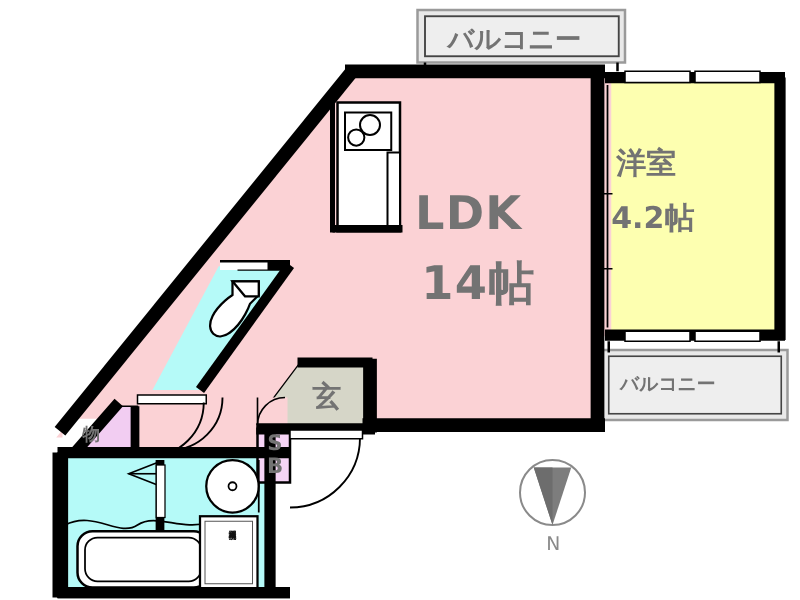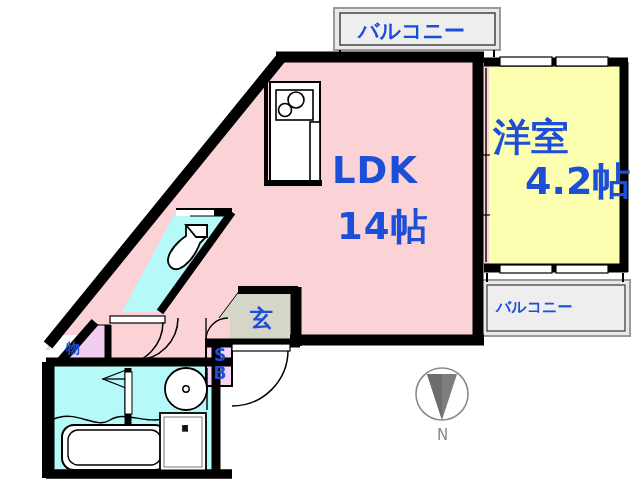--- a/index.html
+++ b/index.html
@@ -1,23 +1,23 @@
 <!DOCTYPE html>
 <html><head>
 <meta charset="utf-8">
 <style>
   html,body{margin:0;padding:0;background:#ffffff;}
   body{width:640px;height:480px;overflow:hidden;font-family:"DejaVu Sans","Liberation Sans",sans-serif;}
   #plan{position:relative;width:640px;height:480px;background:#ffffff;}
   #plan svg{position:absolute;left:0;top:0;}
-  .lbl{position:absolute;font-weight:bold;color:#1d4ed8;line-height:1;white-space:nowrap;}
+  .lbl{position:absolute;font-weight:bold;color:#737373;line-height:1;white-space:nowrap;}
   .balc{font-size:21px;letter-spacing:0px;}
   .balc2{font-size:15px;letter-spacing:0px;}
   .room-big{font-size:37px;letter-spacing:1px;}
-  .room-mid{font-size:38px;letter-spacing:0px;}
+  .room-mid{font-size:24px;letter-spacing:0px;}
   .gen{font-size:23px;}
   .mono-sb{font-size:17px;font-weight:bold;line-height:16px;text-align:center;}
   .tiny{font-size:11px;}
   .vtext{writing-mode:vertical-rl;text-orientation:upright;font-size:6px;font-weight:bold;letter-spacing:0px;color:#111;}
   .compass-n{font-size:15px;color:#8a8a8a;font-weight:normal;}
 </style>
 </head>
 <body>
 
 <div id="plan">
@@ -217,21 +217,21 @@
   </svg>
 
   <div class="lbl balc" style="left:358px;top:21px;">バルコニー</div>
 
   <div class="lbl balc2" style="left:496px;top:300px;">バルコニー</div>
 
   <div class="lbl room-big" style="left:332px;top:152px;">LDK</div>
   <div class="lbl room-big" style="left:337px;top:208px;">14帖</div>
 
   <div class="lbl room-mid" style="left:493px;top:118px;">洋室</div>
-  <div class="lbl room-mid" style="left:489px;top:162px;padding-left:36px;">4.2帖</div>
+  <div class="lbl room-mid" style="left:489px;top:162px;">4.2帖</div>
 
   <div class="lbl gen" style="left:250px;top:307px;">玄</div>
 
   <div class="lbl tiny" style="left:66px;top:341px;font-size:14px;">物</div>
 
   <div class="lbl mono-sb" style="left:211px;top:347px;width:18px;">S</div>
   <div class="lbl mono-sb" style="left:211px;top:365px;width:18px;">B</div>
 
   <div class="vtext" style="position:absolute;left:180px;top:420px;height:46px;">洗濯機置場</div>
 

